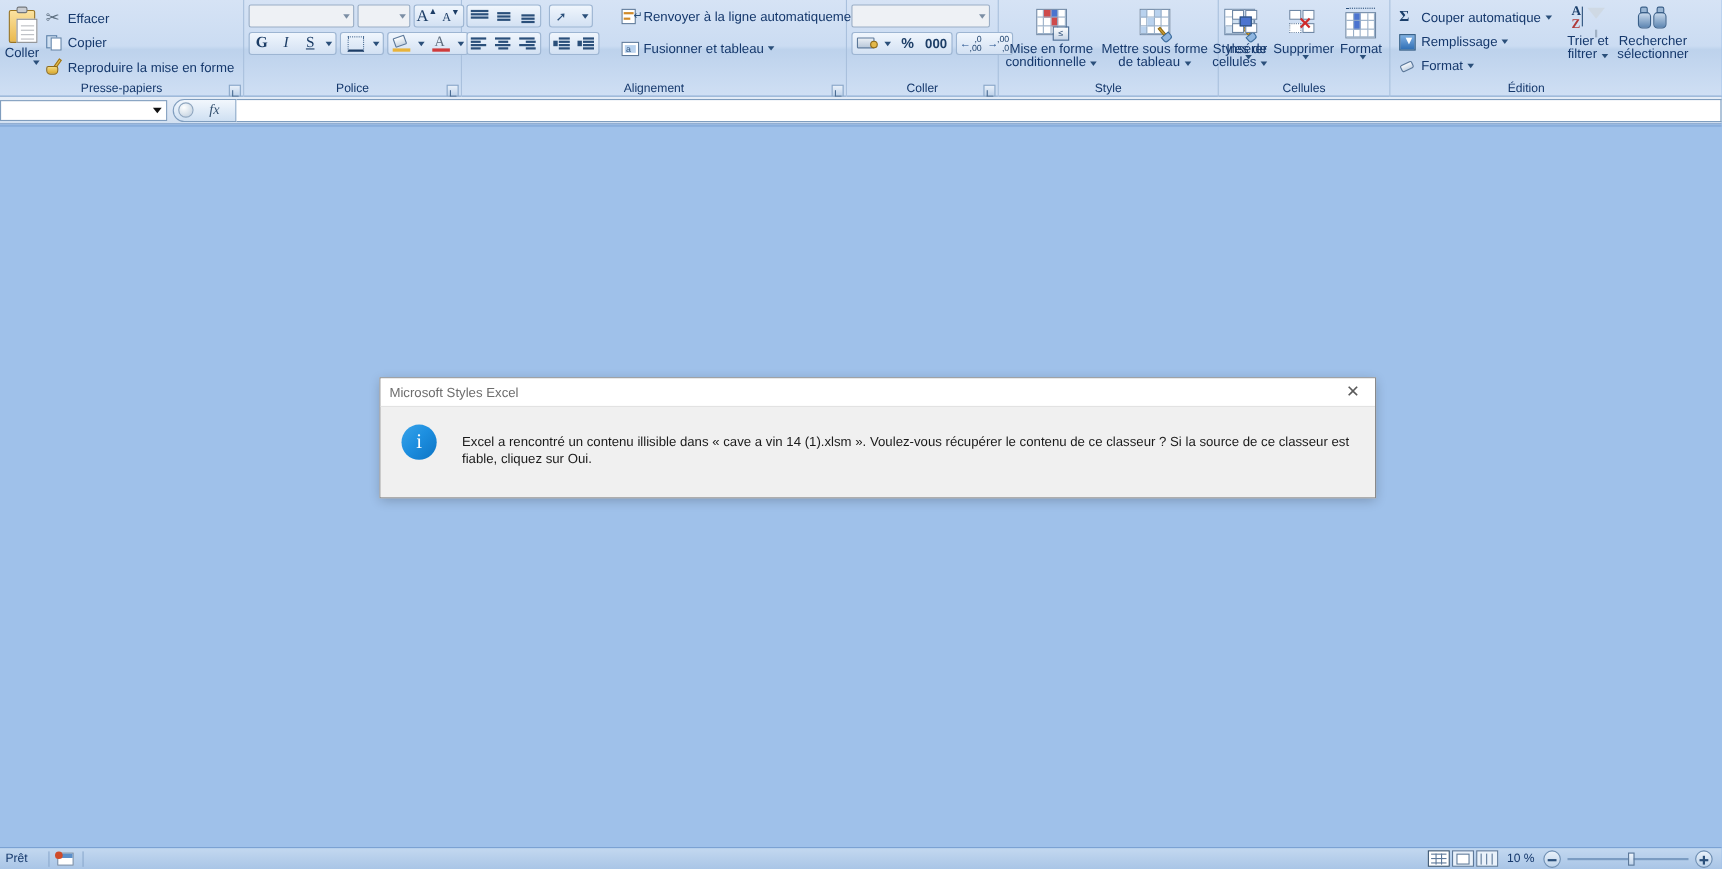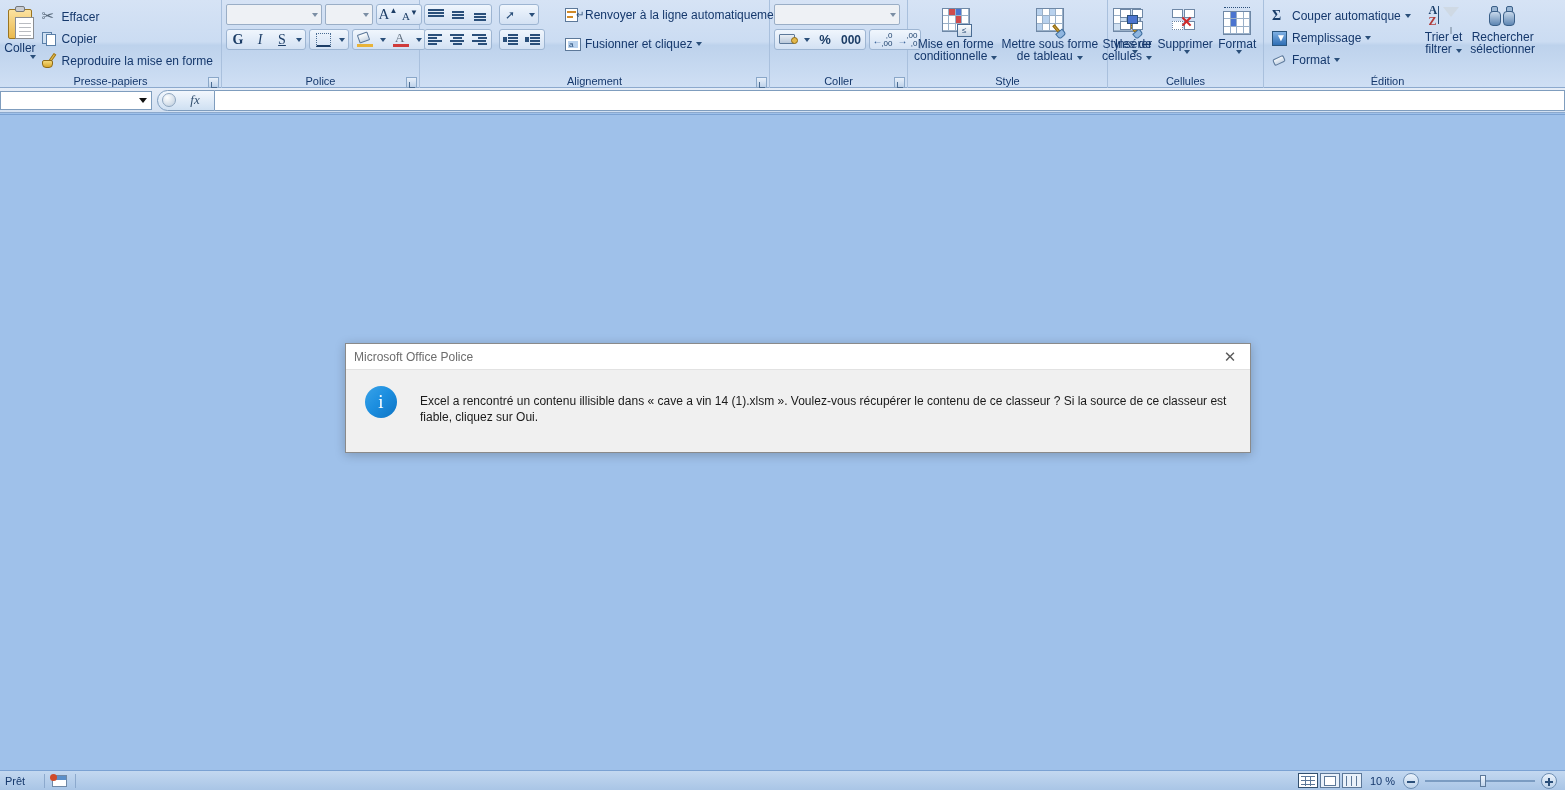--- a/index.html
+++ b/index.html
@@ -634,21 +634,21 @@
               <span class="arr">↵</span>
             </span>
           <span class="lbl">Renvoyer à la ligne automatiquement</span>
         </div>
         <div class="rbtn" style="margin-top:7px">
           <span class="sq merge-ico">
               <span class="box"></span>
               <span class="fillb"></span>
               <span class="a">a</span>
             </span>
-          <span class="lbl">Fusionner et cliquez</span>
+          <span class="lbl">Fusionner et tableau</span>
           <span class="caret"></span>
         </div>
       </div>
     </div>
     <div class="rgroup-label">Alignement</div>
     <div class="dlg-launcher"></div>
   </div>
 
   <div class="rgroup" id="g-nombre">
     <div class="rgroup-body" style="flex-direction:column;">
@@ -918,21 +918,21 @@
           <span class="zoom-thumb" style="left:55px"></span>
         </span>
       <span class="zoom-plus"></span>
     </span>
   </div>
 </div>
 
 <div id="dialog-overlay">
   <div id="dialog">
     <div id="dialog-titlebar">
-      <span id="dialog-title">Microsoft Office Police</span>
+      <span id="dialog-title">Microsoft Styles Excel</span>
       <span id="dialog-close">✕</span>
     </div>
     <div id="dialog-body">
       <div id="dialog-icon"></div>
       <div id="dialog-message">Excel a rencontré un contenu illisible dans « cave a vin 14 (1).xlsm ». Voulez-vous récupérer le contenu de ce classeur ? Si la source de ce classeur est fiable, cliquez sur Oui.</div>
     </div>
   </div>
 </div>
 
 </body></html>

